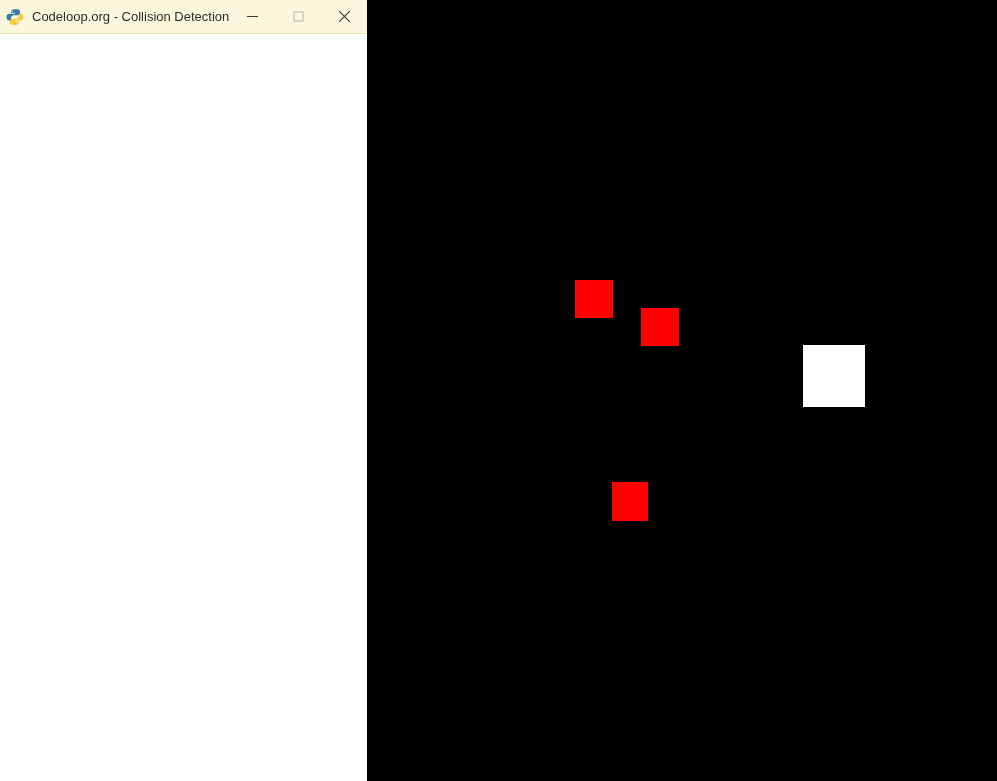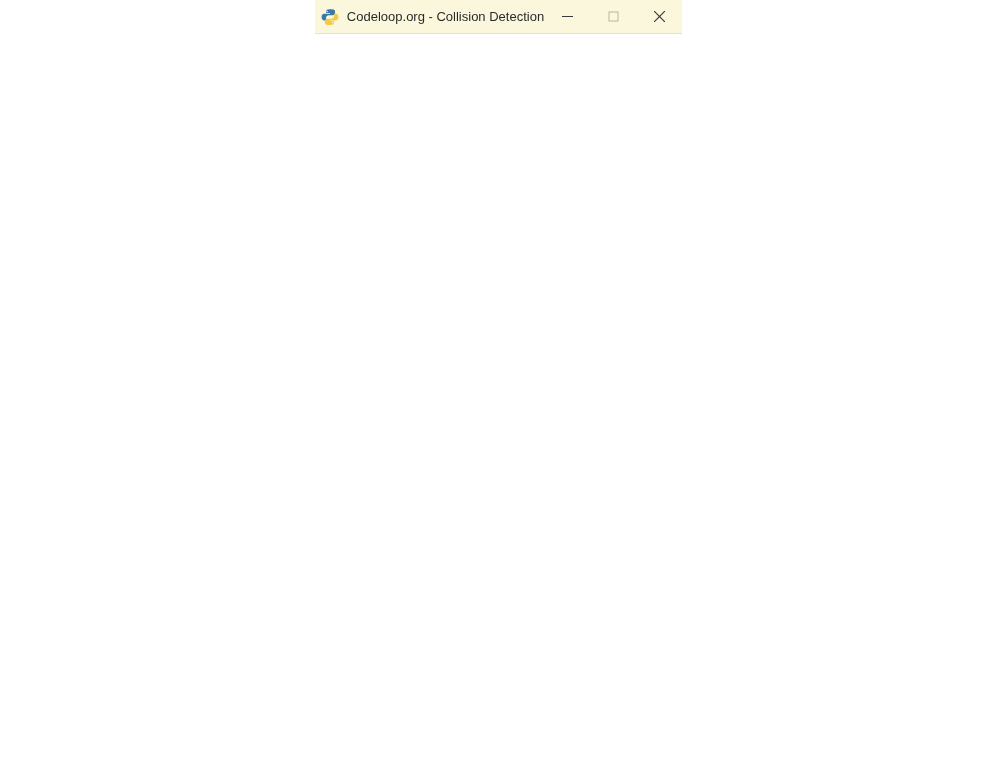--- a/index.html
+++ b/index.html
@@ -7,22 +7,20 @@
       width: 997px;
       height: 781px;
       overflow: hidden;
       font-family: "Segoe UI", Tahoma, sans-serif;
       background: #ffffff;
     }
     .window {
       width: 997px;
       height: 781px;
       display: flex;
-      flex-direction: column;
-      align-items: center;
     }
     .titlebar {
       height: 34px;
       background: #faf7dd;
       display: flex;
       align-items: center;
       padding: 0 0 0 6px;
       border-bottom: 1px solid #e8e4c0;
     }
     .app-icon {

